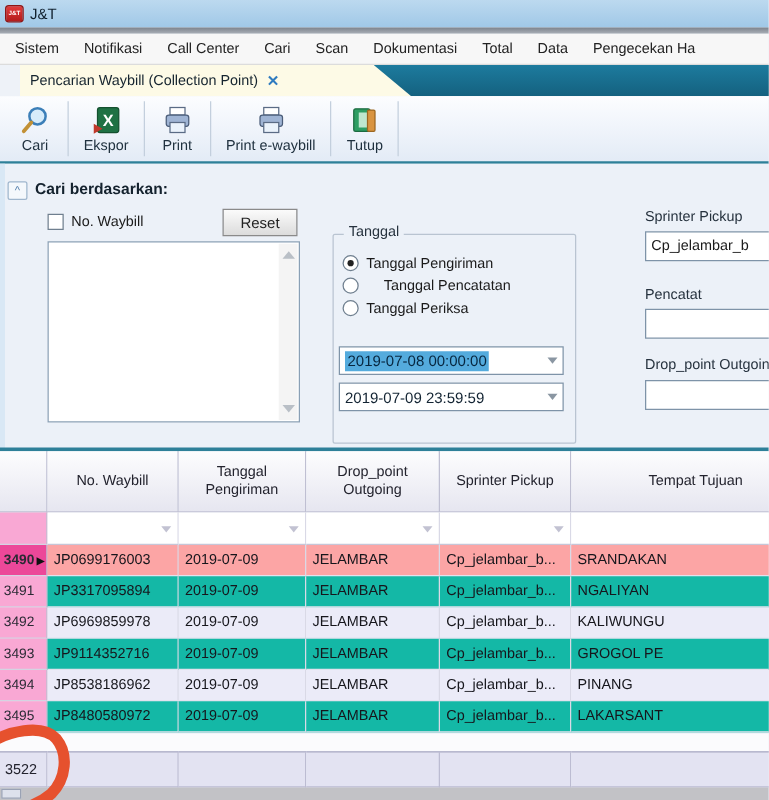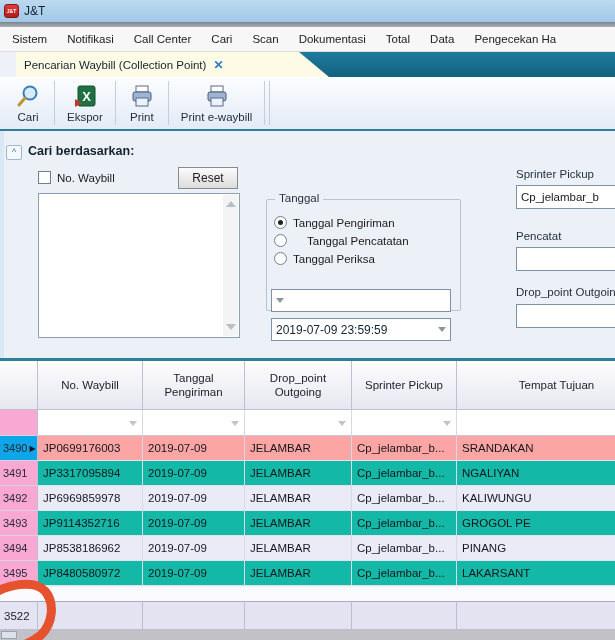--- a/index.html
+++ b/index.html
@@ -93,21 +93,21 @@
   .waybill-box {
     position:absolute; left:34px; top:62px; width:202px; height:145px;
     background:#fff; border:1px solid #8aa0b5;
   }
   .wb-scroll { position:absolute; right:1px; top:1px; bottom:1px; width:15px; background:#f4f4f4; }
   .arr-up, .arr-dn { position:absolute; left:3px; width:0; height:0; border-left:5px solid transparent; border-right:5px solid transparent; }
   .arr-up { top:6px; border-bottom:6px solid #b9bfc6; }
   .arr-dn { bottom:6px; border-top:6px solid #b9bfc6; }
 
   .tanggal-group {
-    position:absolute; left:262px; top:68px; width:195px; height:112px;
+    position:absolute; left:262px; top:56px; width:195px; height:168px;
     border:1px solid #b9c4d1; border-radius:2px;
   }
   .tanggal-title { position:absolute; left:8px; top:-8px; background:#ecf1f8; padding:0 4px; color:#26323e; }
   .radio-row { position:absolute; left:7px; display:flex; align-items:center; gap:6px; }
   .radio { width:13px; height:13px; border:1px solid #6f7f8f; border-radius:50%; background:#fff; position:relative; }
   .radio.checked::after { content:""; position:absolute; left:3px; top:3px; width:5px; height:5px; border-radius:50%; background:#222; }
   .date-combo {
     position:absolute; left:4px; width:180px; height:23px;
     background:#fff; border:1px solid #7e93a8;
     display:flex; align-items:center; justify-content:space-between;
@@ -147,21 +147,21 @@
   }
   .data-cell {
     border-right:1px solid #d9d9e6; border-bottom:1px solid #e2e2ee;
     display:flex; align-items:center; padding:0 5px; white-space:nowrap; overflow:hidden;
     color:#16161c; font-size:11.5px;
   }
   .row-h { height:25px; }
   .row-white .data-cell { background:#14b8a6; }
   .row-alt .data-cell { background:#ebebf8; }
   .row-sel .data-cell { background:#fca5a5; }
-  .row-sel .num-cell { background:#0ea5e9; }
+  .row-sel .num-cell { background:#ec4899;font-weight:bold; }
   .sel-marker { font-size:8px; color:#111; }
 
   .gap-band { position:absolute; left:0; top:587px; width:615px; height:14px; background:#fbfbfd; }
 
   .footer-row { position:absolute; left:0; top:601px; width:615px; }
   .footer-row .cell {
     height:29px; background:#e3e3f2; border-right:1px solid #bcbcd2;
     border-top:1px solid #a9a9c2; border-bottom:1px solid #bcbcd2;
     display:flex; align-items:center; padding:0 4px; color:#23232e;
   }
@@ -229,20 +229,28 @@
   <div class="tool-sep"></div>
   <div class="tool-btn">
     <svg class="ticon" viewBox="0 0 24 24">
       <rect x="6" y="2" width="12" height="6" fill="#fff" stroke="#5a6b85"></rect>
       <rect x="3" y="8" width="18" height="9" rx="2" fill="#9fb4d4" stroke="#4a5c78"></rect>
       <rect x="6" y="14" width="12" height="8" fill="#eaf2fb" stroke="#5a6b85"></rect>
     </svg>
     <span class="tool-label">Print e-waybill</span>
   </div>
   <div class="tool-sep"></div>
+  <div class="tool-btn">
+    <svg class="ticon" viewBox="0 0 24 24">
+      <rect x="3" y="3" width="13" height="18" rx="1.5" fill="#2e9e63" stroke="#1c6b40"></rect>
+      <rect x="7" y="6" width="7" height="12" fill="#bfe8cf"></rect>
+      <rect x="14" y="4" width="6" height="17" rx="1" fill="#d99440" stroke="#9c6720"></rect>
+    </svg>
+    <span class="tool-label">Tutup</span>
+  </div>
   <div class="tool-sep"></div>
 </div>
 
 <div class="filterpanel">
   <div class="collapse-btn">
     <span>^</span>
   </div>
   <div class="section-title">Cari berdasarkan:</div>
 
   <div class="chk-row">
@@ -267,20 +275,21 @@
     </div>
     <div class="radio-row" style="top:34px;gap:20px;">
       <div class="radio"></div>
       <span>Tanggal Pencatatan</span>
     </div>
     <div class="radio-row" style="top:52px;">
       <div class="radio"></div>
       <span>Tanggal Periksa</span>
     </div>
     <div class="date-combo" style="top:89px;">
+      <span class="date-val selected">2019-07-08 00:00:00</span>
       <div class="combo-arrow"></div>
     </div>
     <div class="date-combo" style="top:118px;">
       <span class="date-val">2019-07-09 23:59:59</span>
       <div class="combo-arrow"></div>
     </div>
   </div>
 
   <div class="right-col">
     <span class="rc-label" style="top:37px;">Sprinter Pickup</span>

